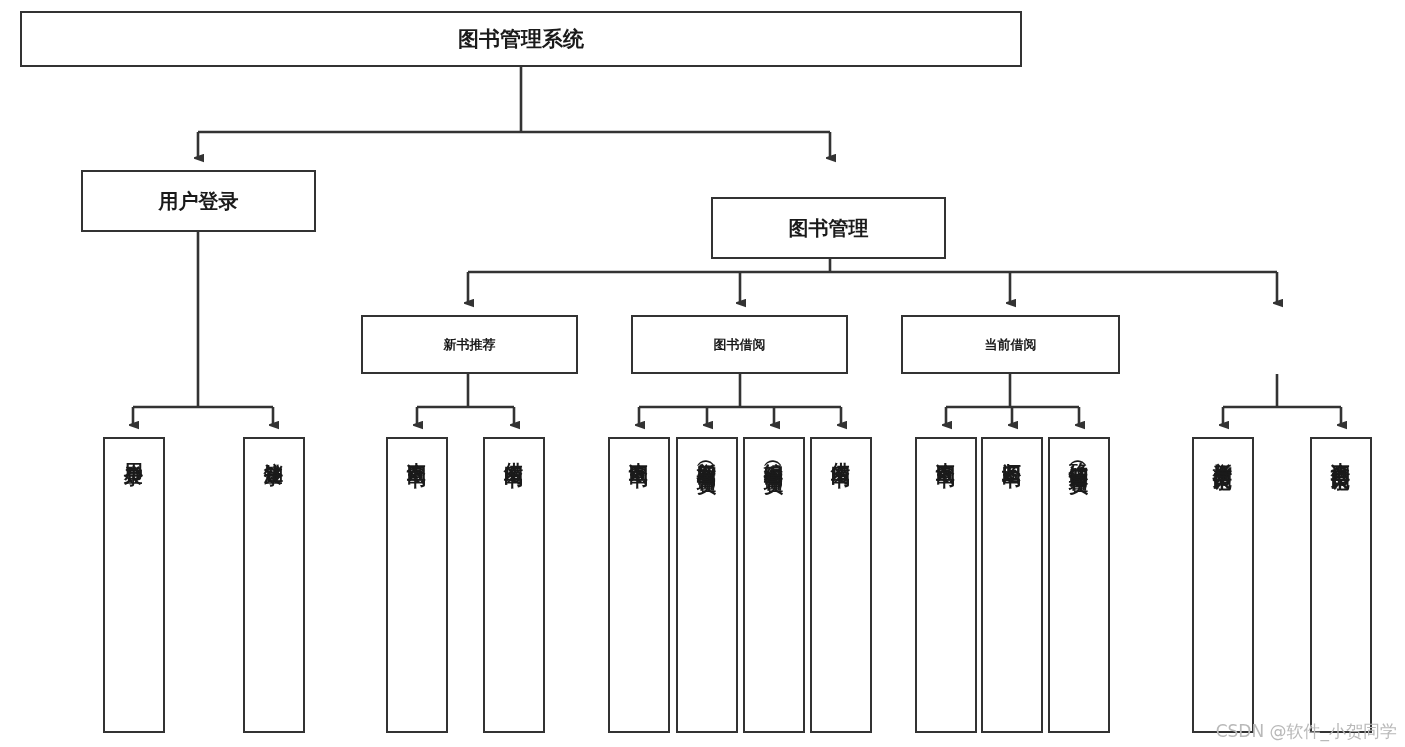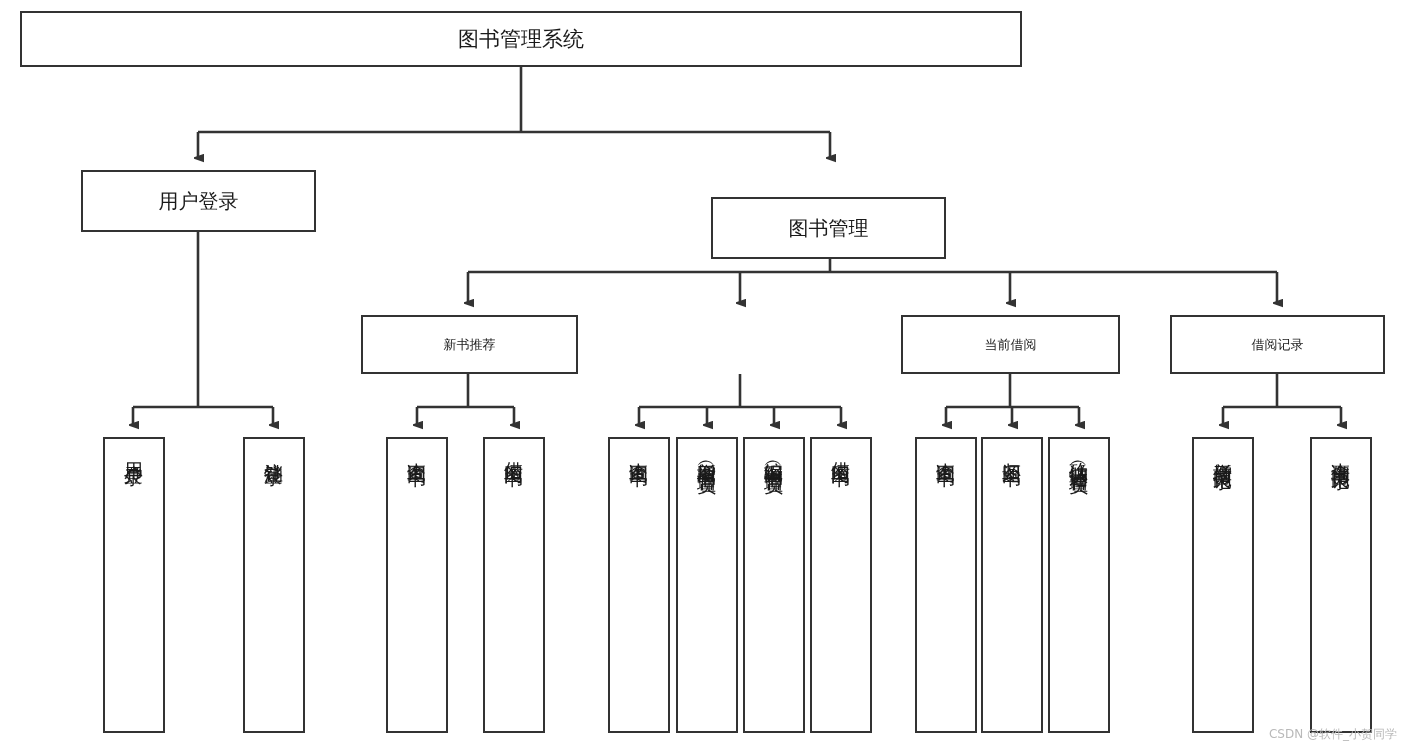--- a/index.html
+++ b/index.html
@@ -19,20 +19,21 @@
   }
   .node {
     position: absolute;
     box-sizing: border-box;
     border: 2px solid #333333;
     background: #ffffff;
     display: flex;
     align-items: center;
     justify-content: center;
     color: #1a1a1a;
+    font-weight: bold;
   }
   .node-root {
     font-size: 21px;
   }
   .node-l2 {
     font-size: 20px;
   }
   .node-l3 {
     font-size: 13px;
   }
@@ -54,21 +55,21 @@
     left: 0;
     top: 0;
     width: 1405px;
     height: 747px;
     pointer-events: none;
   }
   .watermark {
     position: absolute;
     right: 8px;
     bottom: 4px;
-    font-size: 12px;
+    font-size: 17px;
     color: #b9b9b9;
     white-space: nowrap;
   }
 </style>
 </head>
 <body>
 
 <div id="canvas">
 
   <svg class="connectors" viewBox="0 0 1405 747" xmlns="http://www.w3.org/2000/svg">
@@ -128,25 +129,25 @@
   <div class="node node-l2" style="left:81px; top:170px; width:235px; height:62px;">
     <span>用户登录</span>
   </div>
   <div class="node node-l2" style="left:711px; top:170px; width:235px; height:62px;margin-top:27px;">
     <span>图书管理</span>
   </div>
 
   <div class="node node-l3" style="left:361px; top:315px; width:217px; height:59px;">
     <span>新书推荐</span>
   </div>
+  <div class="node node-l3" style="left:631px; top:315px; width:217px; height:59px;">
+    <span>图书借阅</span>
+  </div>
   <div class="node node-l3" style="left:901px; top:315px; width:219px; height:59px;">
     <span>当前借阅</span>
-  </div>
-  <div class="node node-l3" style="left:1170px; top:315px; width:215px; height:59px;">
-    <span>借阅记录</span>
   </div>
 
   <div class="node node-leaf" style="left:103px; top:437px; width:62px; height:296px;">
     <span class="vtext">用户登录</span>
   </div>
   <div class="node node-leaf" style="left:243px; top:437px; width:62px; height:296px;">
     <span class="vtext">注销登录</span>
   </div>
   <div class="node node-leaf" style="left:386px; top:437px; width:62px; height:296px;">
     <span class="vtext">查询图书</span>

